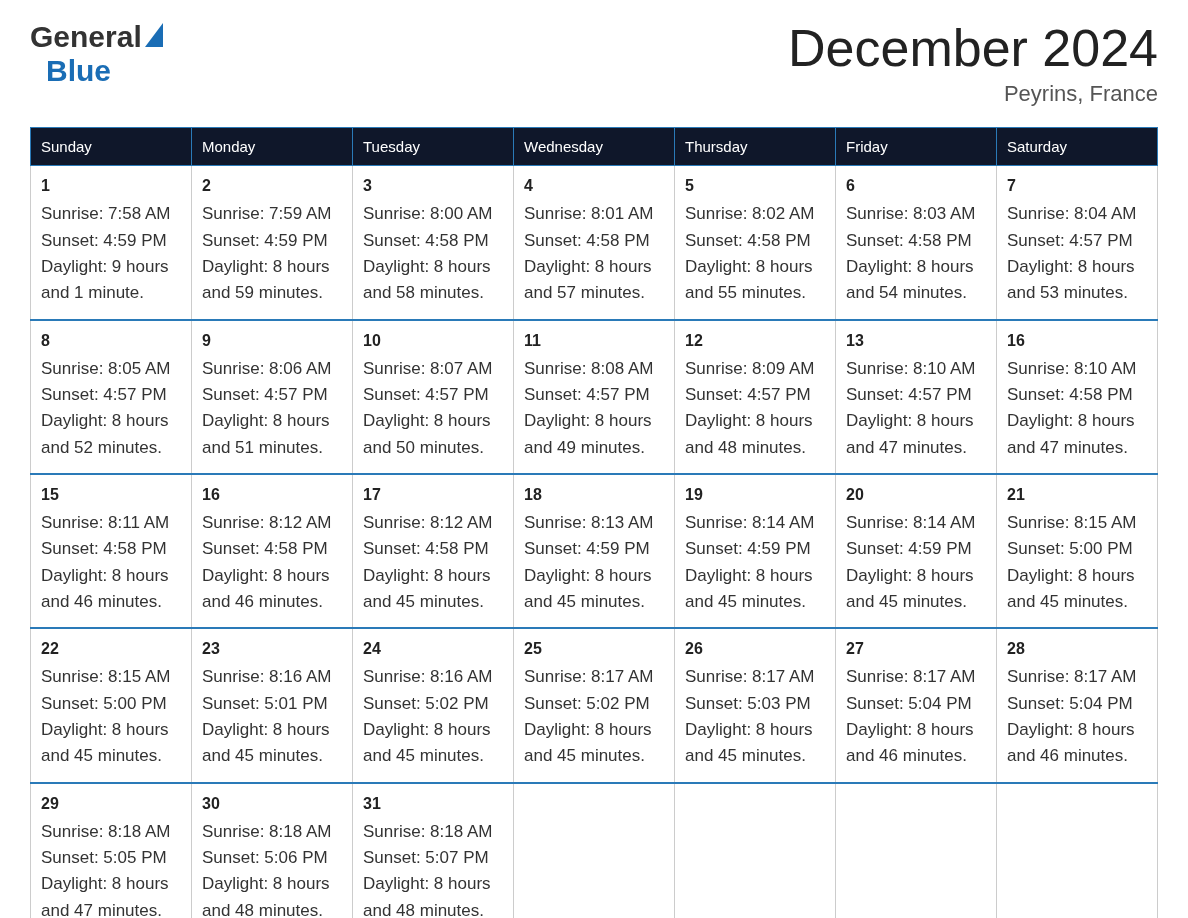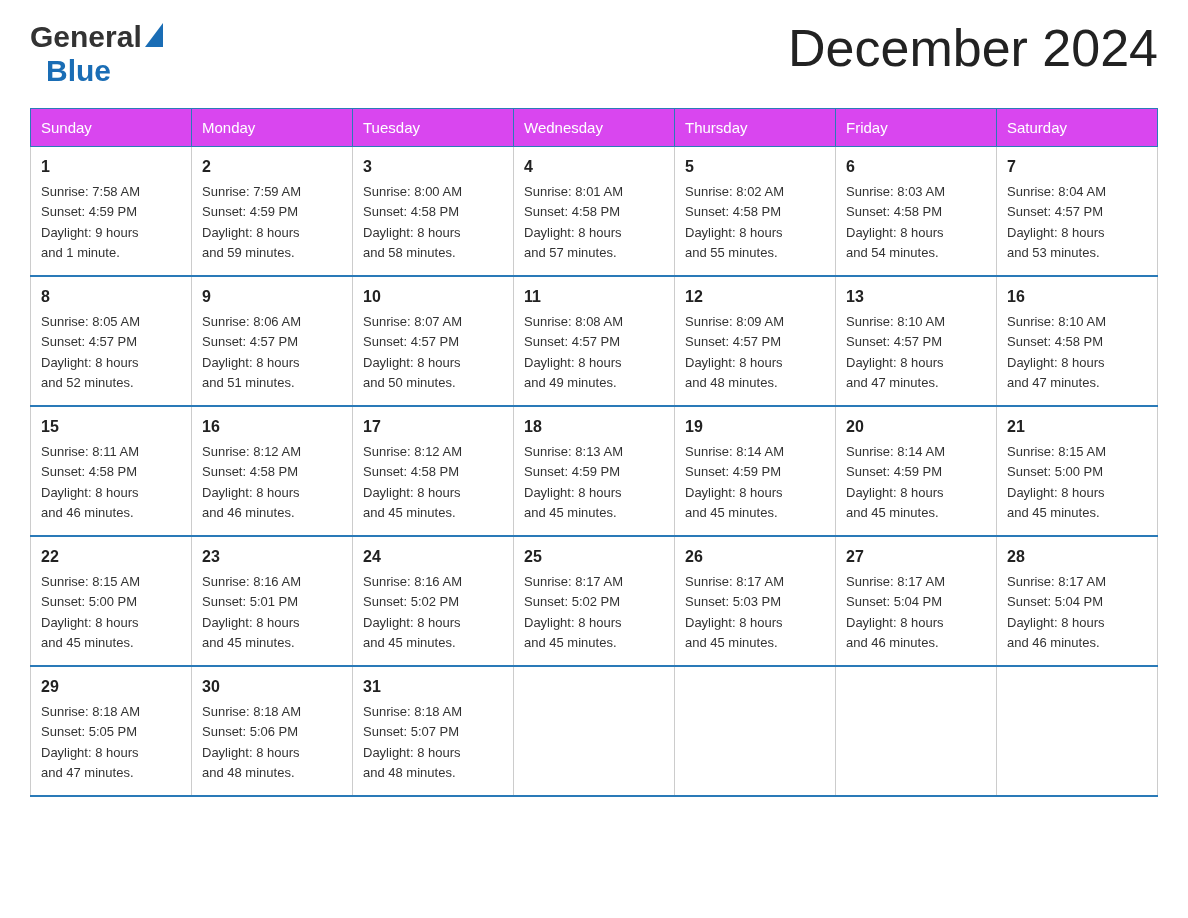--- a/index.html
+++ b/index.html
@@ -29,21 +29,21 @@
       font-size: 22px;
       color: #555;
       margin-top: 4px;
     }
     .calendar-table {
       width: 100%;
       border-collapse: collapse;
       font-size: 13.5px;
     }
     .calendar-table thead tr th {
-      background-color: #d946ef;
+      background-color: #0f172a;
       color: #fff;
       padding: 10px 10px;
       text-align: left;
       font-size: 15px;
       font-weight: normal;
       border: 1px solid #2a7ab8;
     }
     .calendar-table tbody tr td {
       vertical-align: top;
       padding: 8px 10px 12px 10px;
@@ -54,21 +54,21 @@
       line-height: 1.5;
     }
     .calendar-table tbody tr td .day-number {
       font-size: 16px;
       font-weight: bold;
       color: #222;
       display: block;
       margin-bottom: 3px;
     }
     .calendar-table tbody tr td .day-info {
-      font-size: 13px;
+      font-size: 17px;
       color: #333;
       line-height: 1.55;
       margin-top: 38px;
     }
     .calendar-table tbody tr td.empty {
       background: #fff;
     }
     .calendar-table tbody tr {
       border-bottom: 2px solid #2a7ab8;
     }
@@ -100,20 +100,21 @@
     <div class="logo-row">
       <span style="font-size:30px;font-weight:bold;color:#333;text-align:right;">General</span>
       <span class="logo-triangle"></span>
     </div>
     <div>
       <span style="font-size:30px;font-weight:bold;color:#1a6db5;margin-left:16px;">Blue</span>
     </div>
   </div>
   <div class="title-section">
     <div class="month-title">December 2024</div>
+    <div class="location">Peyrins, France</div>
   </div>
 </div>
 
 <table class="calendar-table">
   <thead>
     <tr id="thead-row">
         <th>Sunday</th>
         <th>Monday</th>
         <th>Tuesday</th>
         <th>Wednesday</th>

